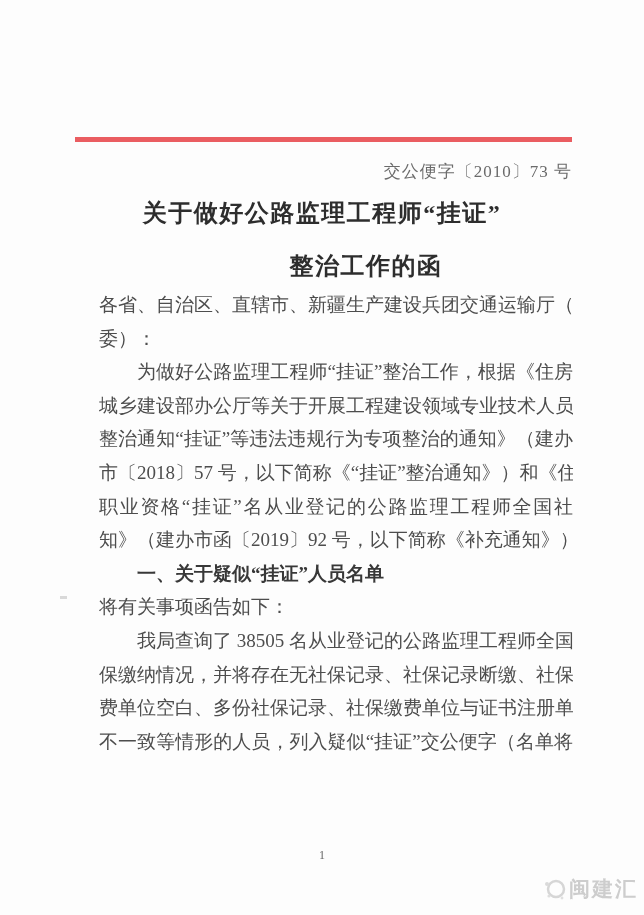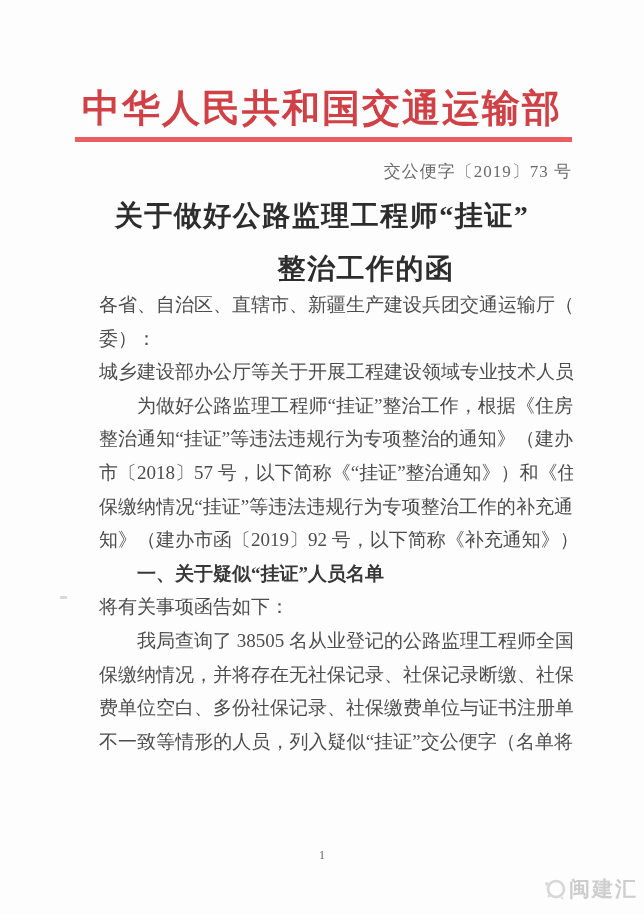--- a/index.html
+++ b/index.html
@@ -53,21 +53,21 @@
     text-align:right;
     font-size:17px;
     letter-spacing:1px;
     color:var(--doc-number-text);
   }
   .title-line{
     position:absolute;
     left:0;
     width:644px;
     text-align:center;
-    font-size:28px;
+    font-size:24px;
     font-weight:700;
     letter-spacing:1.5px;
     color:var(--title-text);
   }
   .title-line.l1{top:197px;}
   .title-line.l2{top:250px;margin-left:44px;}
   .body-block{
     position:absolute;
     top:288px;
     left:99px;
@@ -125,38 +125,37 @@
     letter-spacing:2px;
     font-weight:700;
     color:var(--watermark-gray);
   }
 </style>
 </head>
 <body>
 
 <div class="page">
 
-  <div class="ministry">中华人民共和国交通运输部</div>
 
   <div class="divider"></div>
 
-  <div class="doc-number">交公便字〔2019〕73 号</div>
+  <div class="doc-number">交公便字〔2010〕73 号</div>
 
   <div class="title-line l1">关于做好公路监理工程师“挂证”</div>
 
   <div class="title-line l2">整治工作的函</div>
 
   <div class="body-block">
     <div class="bl j">各省、自治区、直辖市、新疆生产建设兵团交通运输厅（局、</div>
     <div class="bl left">委）：</div>
+    <div class="bl j indent">为做好公路监理工程师“挂证”整治工作，根据《住房</div>
     <div class="bl j">城乡建设部办公厅等关于开展工程建设领域专业技术人员</div>
-    <div class="bl j indent">为做好公路监理工程师“挂证”整治工作，根据《住房</div>
     <div class="bl j">整治通知“挂证”等违法违规行为专项整治的通知》（建办</div>
     <div class="bl j">市〔2018〕57 号，以下简称《“挂证”整治通知》）和《住房</div>
-    <div class="bl j">保缴纳情况“挂证”等违法违规行为专项整治工作的补充通</div>
+    <div class="bl j">职业资格“挂证”名从业登记的公路监理工程师全国社</div>
     <div class="bl j">知》（建办市函〔2019〕92 号，以下简称《补充通知》），现</div>
     <div class="bl left indent bold">一、关于疑似“挂证”人员名单</div>
     <div class="bl left">将有关事项函告如下：</div>
     <div class="bl j indent">我局查询了 38505 名从业登记的公路监理工程师全国社</div>
     <div class="bl j">保缴纳情况，并将存在无社保记录、社保记录断缴、社保缴</div>
     <div class="bl j">费单位空白、多份社保记录、社保缴费单位与证书注册单位</div>
     <div class="bl j">不一致等情形的人员，列入疑似“挂证”交公便字（名单将</div>
   </div>
 
   <div class="artifact"></div>

